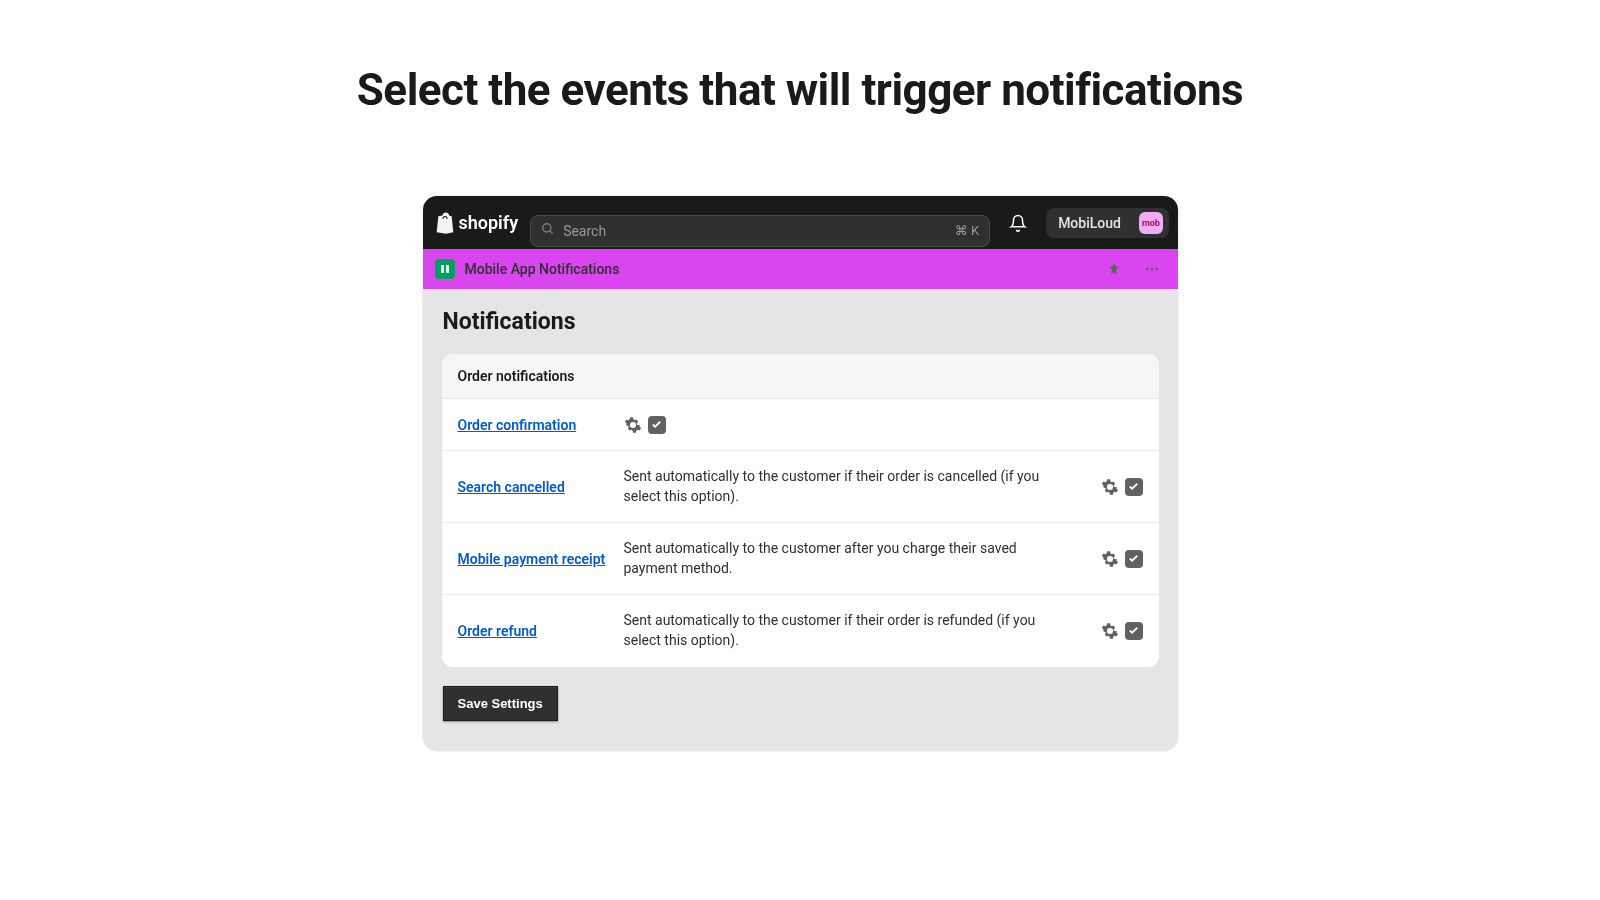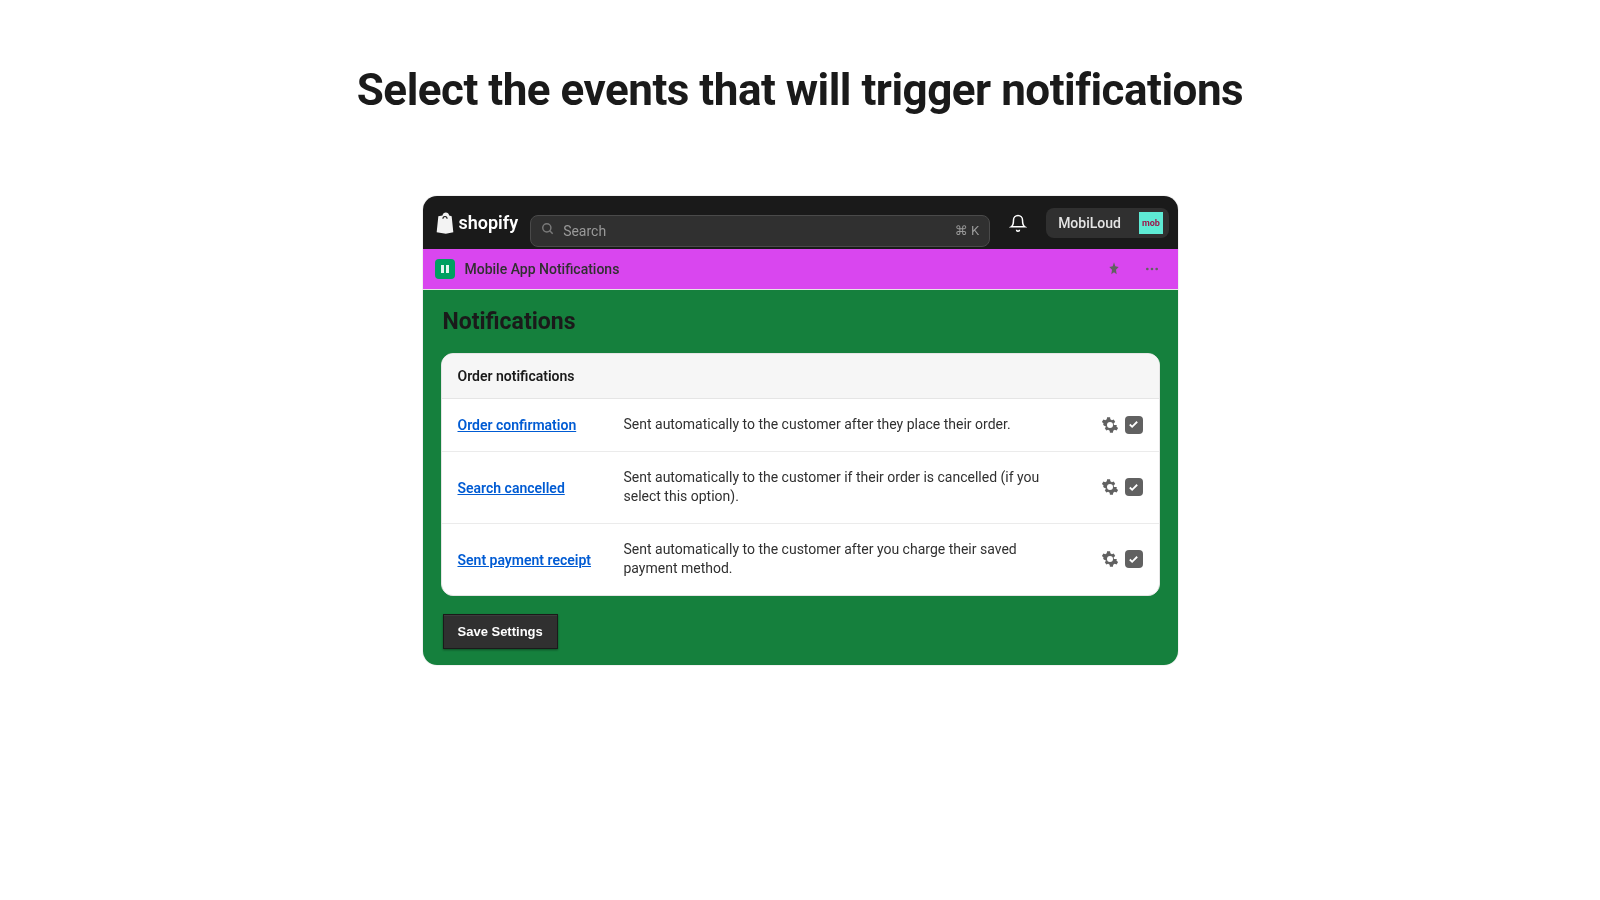--- a/index.html
+++ b/index.html
@@ -75,26 +75,26 @@
     display: flex; align-items: center;
     background: #303030;
     border-radius: 8px;
     padding: 4px 6px 4px 12px;
     gap: 18px;
     color: #e5e5e5;
     font-size: 14px;
     font-weight: 500;
   }
   .account-badge {
-    background: #5eead4;
+    background: #f0abfc;
     color: #9d174d;
     font-size: 9px;
     font-weight: 700;
     padding: 4px 4px;
-    border-radius: 0;
+    border-radius: 6px;
     width: 24px; height: 22px;
     display: flex; align-items: center; justify-content: center;
   }
   .subheader {
     background: #d946ef;
     border-bottom: 1px solid #e5e5e5;
     height: 41px;
     display: flex;
     align-items: center;
     padding: 0 12px;
@@ -105,22 +105,22 @@
     background: #00a060;
     border-radius: 4px;
     display: flex; align-items: center; justify-content: center;
     color: #fff;
     font-size: 11px;
   }
   .app-name { font-size: 14px; color: #303030; font-weight: 500; }
   .subheader-spacer { flex: 1; }
   .sub-icon-btn { width: 28px; height: 28px; display:flex;align-items:center;justify-content:center;border-radius:6px;color:#616161; }
   .content-area {
-    background: #15803d;
-    padding: 18px 18px 16px 18px;
+    background: #e5e5e5;
+    padding: 18px 18px 30px 18px;
   }
   .section-title {
     font-size: 23px;
     font-weight: 700;
     color: #1a1a1a;
     margin-bottom: 18px;
     padding-left: 2px;
   }
   .card {
     background: #fff;
@@ -252,21 +252,20 @@
   </div>
 
   <div class="content-area">
     <div class="section-title">Notifications</div>
 
     <div class="card">
       <div class="card-header">Order notifications</div>
 
       <div class="row">
         <div class="row-link"><a href="#">Order confirmation</a></div>
-        <div class="row-desc">Sent automatically to the customer after they place their order.</div>
         <div class="row-actions">
           <span class="gear-btn">
               <svg width="18" height="18" viewBox="0 0 24 24" fill="#616161">
                 <path d="M12 8a4 4 0 100 8 4 4 0 000-8zm9 4a9 9 0 01-.3 2.3l2.1 1.6-2 3.5-2.5-1a8 8 0 01-2 1.2l-.4 2.7h-4l-.4-2.7a8 8 0 01-2-1.2l-2.5 1-2-3.5 2.1-1.6A9 9 0 013 12a9 9 0 01.3-2.3L1.2 8.1l2-3.5 2.5 1a8 8 0 012-1.2L8.1 1.7h4l.4 2.7a8 8 0 012 1.2l2.5-1 2 3.5-2.1 1.6c.2.7.3 1.5.3 2.3z"></path>
               </svg>
             </span>
           <span class="check-toggle">
               <svg width="11" height="11" viewBox="0 0 24 24" fill="none" stroke="#fff" stroke-width="4">
                 <polyline points="4 12 9 17 20 6"></polyline>
               </svg>
@@ -285,36 +284,52 @@
             </span>
           <span class="check-toggle">
               <svg width="11" height="11" viewBox="0 0 24 24" fill="none" stroke="#fff" stroke-width="4">
                 <polyline points="4 12 9 17 20 6"></polyline>
               </svg>
             </span>
         </div>
       </div>
 
       <div class="row">
-        <div class="row-link"><a href="#">Sent payment receipt</a></div>
+        <div class="row-link"><a href="#">Mobile payment receipt</a></div>
         <div class="row-desc">Sent automatically to the customer after you charge their saved payment method.</div>
         <div class="row-actions">
           <span class="gear-btn">
               <svg width="18" height="18" viewBox="0 0 24 24" fill="#616161">
                 <path d="M12 8a4 4 0 100 8 4 4 0 000-8zm9 4a9 9 0 01-.3 2.3l2.1 1.6-2 3.5-2.5-1a8 8 0 01-2 1.2l-.4 2.7h-4l-.4-2.7a8 8 0 01-2-1.2l-2.5 1-2-3.5 2.1-1.6A9 9 0 013 12a9 9 0 01.3-2.3L1.2 8.1l2-3.5 2.5 1a8 8 0 012-1.2L8.1 1.7h4l.4 2.7a8 8 0 012 1.2l2.5-1 2 3.5-2.1 1.6c.2.7.3 1.5.3 2.3z"></path>
               </svg>
             </span>
           <span class="check-toggle">
               <svg width="11" height="11" viewBox="0 0 24 24" fill="none" stroke="#fff" stroke-width="4">
                 <polyline points="4 12 9 17 20 6"></polyline>
               </svg>
             </span>
         </div>
       </div>
 
+      <div class="row">
+        <div class="row-link"><a href="#">Order refund</a></div>
+        <div class="row-desc">Sent automatically to the customer if their order is refunded (if you select this option).</div>
+        <div class="row-actions">
+          <span class="gear-btn">
+              <svg width="18" height="18" viewBox="0 0 24 24" fill="#616161">
+                <path d="M12 8a4 4 0 100 8 4 4 0 000-8zm9 4a9 9 0 01-.3 2.3l2.1 1.6-2 3.5-2.5-1a8 8 0 01-2 1.2l-.4 2.7h-4l-.4-2.7a8 8 0 01-2-1.2l-2.5 1-2-3.5 2.1-1.6A9 9 0 013 12a9 9 0 01.3-2.3L1.2 8.1l2-3.5 2.5 1a8 8 0 012-1.2L8.1 1.7h4l.4 2.7a8 8 0 012 1.2l2.5-1 2 3.5-2.1 1.6c.2.7.3 1.5.3 2.3z"></path>
+              </svg>
+            </span>
+          <span class="check-toggle">
+              <svg width="11" height="11" viewBox="0 0 24 24" fill="none" stroke="#fff" stroke-width="4">
+                <polyline points="4 12 9 17 20 6"></polyline>
+              </svg>
+            </span>
+        </div>
+      </div>
     </div>
 
     <div class="save-wrap">
       <button class="save-btn">Save Settings</button>
     </div>
   </div>
 
 </div>
 
 </body></html>

